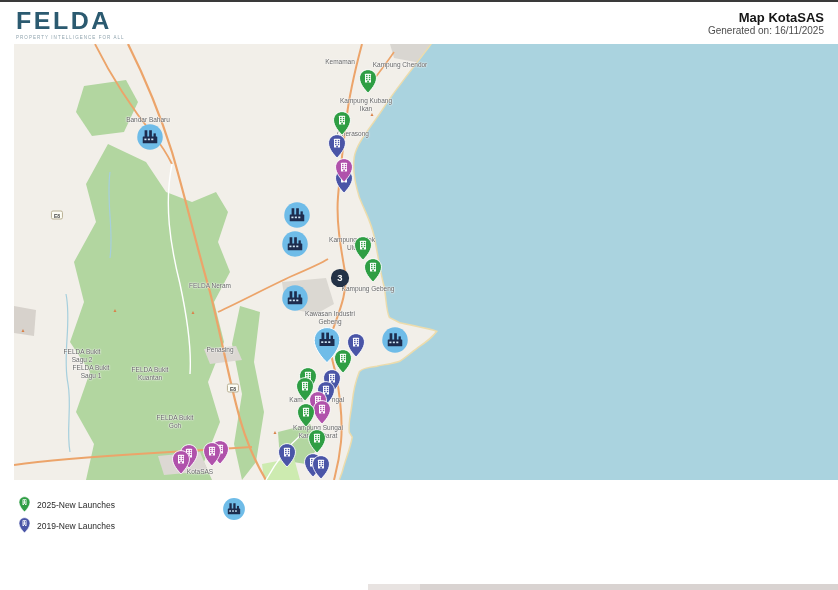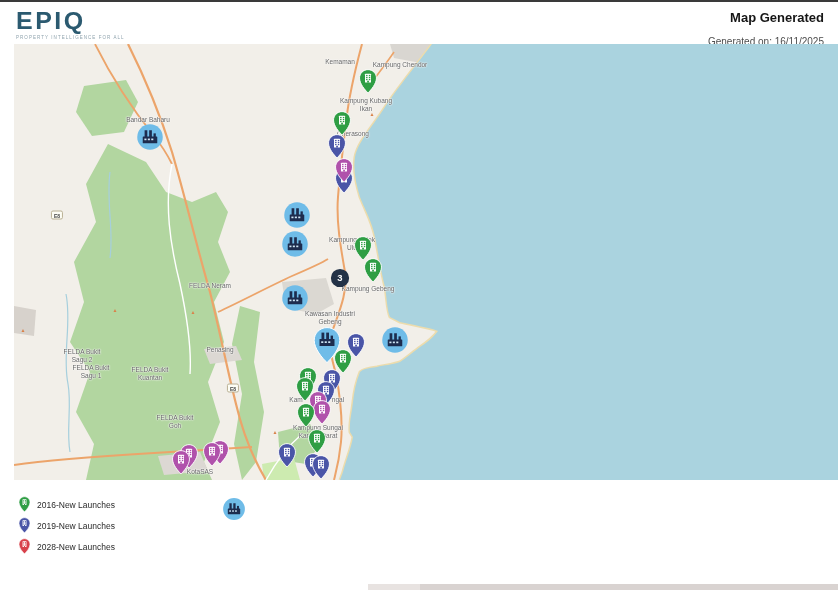--- a/index.html
+++ b/index.html
@@ -4,21 +4,21 @@
 <style>
   html,body{margin:0;padding:0;}
   body{width:838px;height:590px;position:relative;background:#ffffff;overflow:hidden;
        font-family:"Liberation Sans",sans-serif;border-top:2px solid #3a3a3a;box-sizing:border-box;}
   
   .logo-wrap{position:absolute;left:16px;top:6px;}
   .logo-text{font-size:25px;font-weight:700;color:#2b5a70;letter-spacing:2.5px;line-height:1;transform:scaleY(.96);}
   .logo-tagline{font-size:4.5px;letter-spacing:1.05px;color:#8fa3ad;margin-top:2px;white-space:nowrap;}
   .title-wrap{position:absolute;right:14px;top:8px;text-align:right;}
   .page-title{font-size:13px;font-weight:700;color:#151515;}
-  .generated-on{font-size:10px;color:#4d4d4d;margin-top:11px;}
+  .generated-on{font-size:10px;color:#4d4d4d;margin-top:0;}
   
   .map-canvas{position:absolute;left:14px;top:42px;width:824px;height:436px;overflow:hidden;background:#f2efe9;}
   .map-canvas svg{display:block;width:100%;height:100%;}
   
   .overlay{position:absolute;left:0;top:0;width:838px;height:590px;pointer-events:none;}
   .overlay > div{pointer-events:auto;}
   .map-label{position:absolute;transform:translate(-50%,-50%);font-size:6.5px;color:#656565;
              white-space:nowrap;line-height:1;text-shadow:0 0 2px #fff,0 0 2px #fff,0 0 1px #fff;}
   .road-shield{position:absolute;transform:translate(-50%,-50%);font-size:5px;font-weight:700;color:#444;
                background:#fdfdf5;border:0.5px solid #b9b094;border-radius:2px;padding:0.5px 2px;line-height:1.2;}
@@ -34,25 +34,25 @@
   .legend-item svg{width:13px;height:auto;display:block;flex:none;}
   .legend-label{font-size:8.5px;color:#2a2a2a;margin-left:6px;}
   
   .bottom-strip{position:absolute;left:368px;top:582px;width:470px;height:8px;background:#d9d3d1;}
   .bottom-strip-light{position:absolute;left:368px;top:582px;width:52px;height:8px;background:#e8e3e1;}
 </style>
 </head>
 <body>
 
 <div class="logo-wrap">
-  <div class="logo-text">EPIQ</div>
+  <div class="logo-text">FELDA</div>
   <div class="logo-tagline">PROPERTY INTELLIGENCE FOR ALL</div>
 </div>
 <div class="title-wrap">
-  <div class="page-title">Map Generated</div>
+  <div class="page-title">Map KotaSAS</div>
   <div class="generated-on">Generated on: 16/11/2025</div>
 </div>
 
 <div class="map-canvas">
   <svg viewBox="0 0 824 436" preserveAspectRatio="none">
     <rect width="824" height="436" fill="#f2efe9"></rect>
     <g>
       <path fill="#b2d6a0" d="M70,42 L112,36 L124,58 L110,88 L78,92 L62,68 Z"></path>
       <path fill="#b2d6a0" d="M94,100 L132,118 L152,148 L178,158 L202,148 L214,168 L204,198 L216,228 L200,258 L210,298 L194,338 L206,378 L190,418 L198,436 L72,436 L80,400 L62,368 L76,328 L56,298 L70,258 L60,218 L82,178 L72,140 Z"></path>
       <path fill="#b2d6a0" d="M226,262 L246,268 L240,318 L250,368 L242,418 L228,436 L220,400 L228,350 L218,300 Z"></path>
@@ -610,54 +610,36 @@
             <rect x="8.9" y="7" width="1.6" height="1.4"></rect>
             <rect x="11.9" y="7" width="1.6" height="1.4"></rect>
             <rect x="8.9" y="9.2" width="1.6" height="1.4"></rect>
             <rect x="11.9" y="9.2" width="1.6" height="1.4"></rect>
             <rect x="8.9" y="11.4" width="1.6" height="1.4"></rect>
             <rect x="11.9" y="11.4" width="1.6" height="1.4"></rect>
             <rect x="10.1" y="13.4" width="1.9" height="2"></rect>
           </g>
         </svg>
       </span>
-      <span class="legend-label">2016-New Launches</span>
+      <span class="legend-label">2025-New Launches</span>
     </div>
     <div class="legend-item">
       <span>
         <svg viewBox="0 0 22 28" style="width: 13px;">
           <path d="M11 1.2 C5.8 1.2 1.7 5.3 1.7 10.5 C1.7 16.6 7.6 23.6 11 26.8 C14.4 23.6 20.3 16.6 20.3 10.5 C20.3 5.3 16.2 1.2 11 1.2 Z" fill="#4a55a7" stroke="#ffffff" stroke-width="1"></path>
           <rect x="7.7" y="5.6" width="6.6" height="9.8" rx="0.6" fill="#fff"></rect>
           <g fill="#4a55a7">
             <rect x="8.9" y="7" width="1.6" height="1.4"></rect>
             <rect x="11.9" y="7" width="1.6" height="1.4"></rect>
             <rect x="8.9" y="9.2" width="1.6" height="1.4"></rect>
             <rect x="11.9" y="9.2" width="1.6" height="1.4"></rect>
             <rect x="8.9" y="11.4" width="1.6" height="1.4"></rect>
             <rect x="11.9" y="11.4" width="1.6" height="1.4"></rect>
             <rect x="10.1" y="13.4" width="1.9" height="2"></rect>
           </g>
         </svg>
       </span>
       <span class="legend-label">2019-New Launches</span>
     </div>
-    <div class="legend-item">
-      <span>
-        <svg viewBox="0 0 22 28" style="width: 13px;">
-          <path d="M11 1.2 C5.8 1.2 1.7 5.3 1.7 10.5 C1.7 16.6 7.6 23.6 11 26.8 C14.4 23.6 20.3 16.6 20.3 10.5 C20.3 5.3 16.2 1.2 11 1.2 Z" fill="#d8414b" stroke="#ffffff" stroke-width="1"></path>
-          <rect x="7.7" y="5.6" width="6.6" height="9.8" rx="0.6" fill="#fff"></rect>
-          <g fill="#d8414b">
-            <rect x="8.9" y="7" width="1.6" height="1.4"></rect>
-            <rect x="11.9" y="7" width="1.6" height="1.4"></rect>
-            <rect x="8.9" y="9.2" width="1.6" height="1.4"></rect>
-            <rect x="11.9" y="9.2" width="1.6" height="1.4"></rect>
-            <rect x="8.9" y="11.4" width="1.6" height="1.4"></rect>
-            <rect x="11.9" y="11.4" width="1.6" height="1.4"></rect>
-            <rect x="10.1" y="13.4" width="1.9" height="2"></rect>
-          </g>
-        </svg>
-      </span>
-      <span class="legend-label">2028-New Launches</span>
-    </div>
   </div>
 
 <div class="bottom-strip"></div>
 <div class="bottom-strip-light"></div>
 
 </body></html>

